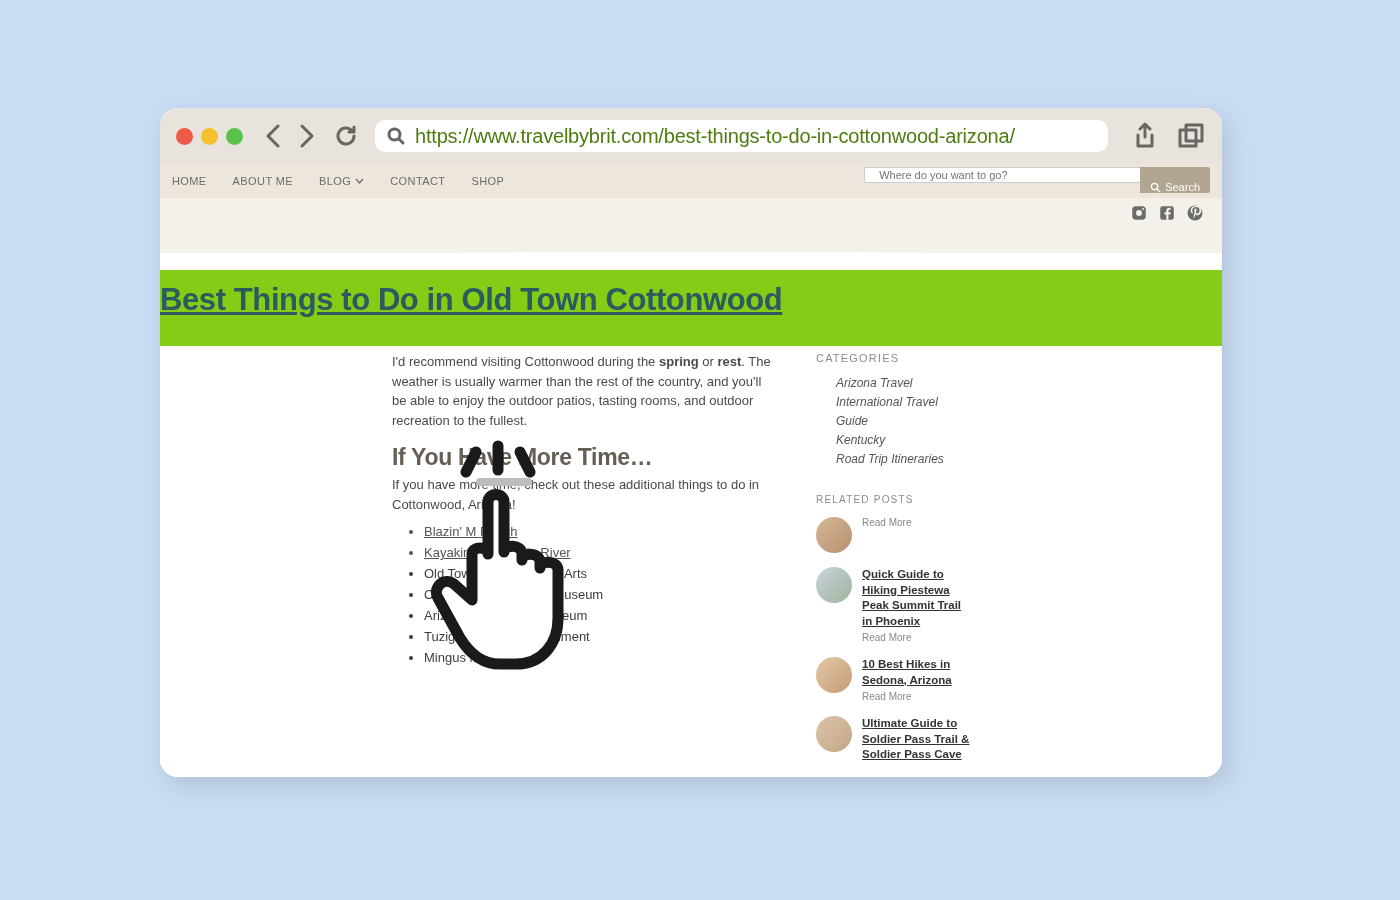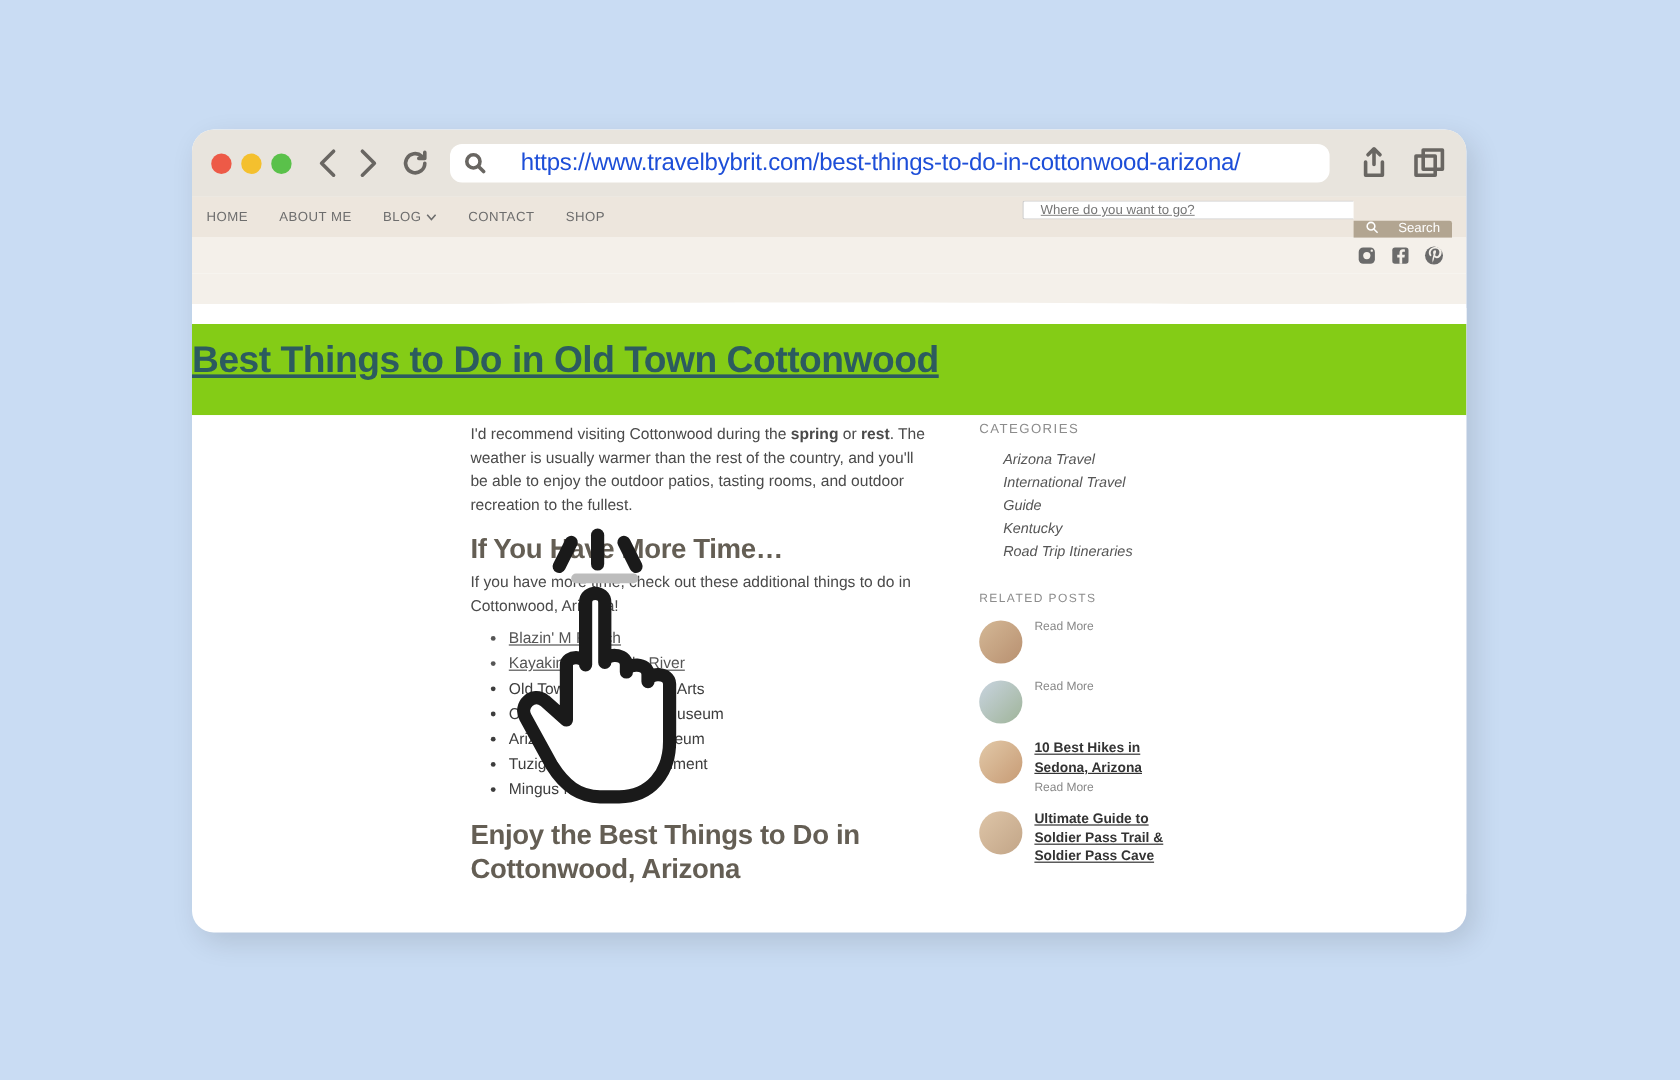--- a/index.html
+++ b/index.html
@@ -7,28 +7,28 @@
 .browser-frame { position: absolute; left: 160px; top: 108px; width: 1062px; height: 669px; background: #fff; border-radius: 18px; box-shadow: 6px 8px 24px rgba(0,0,0,0.12); overflow: hidden; }
 .chrome-bar { height: 56px; background: #e8e4dd; display: flex; align-items: center; padding: 0 16px; gap: 16px; }
 .traffic { display: flex; gap: 8px; }
 .traffic span { width: 17px; height: 17px; border-radius: 50%; }
 .tred { background: #ed5a47; }
 .tyel { background: #f4c02e; }
 .tgrn { background: #5ac14a; }
 .nav-arrows { display: flex; gap: 10px; margin-left: 4px; }
 .nav-arrows svg, .reload svg, .right-icons svg { display: block; }
 .addr { flex: 1; background: #fff; border-radius: 10px; height: 32px; display: flex; align-items: center; padding: 0 12px; gap: 10px; }
-.addr-url { font-size: 20px; color: #1d4ed8; font-weight: 500; letter-spacing: -0.2px; white-space: nowrap; overflow: hidden; margin-left: 19px; }
+.addr-url { font-size: 20px; color: #4d7c0f; font-weight: 500; letter-spacing: -0.2px; white-space: nowrap; overflow: hidden; }
 .right-icons { display: flex; gap: 18px; align-items: center; margin-left: 8px; }
 .site-nav { height: 34px; background: #ede6dd; display: flex; align-items: center; padding: 0 12px; gap: 26px; position: relative; }
 .site-nav a { font-size: 11px; color: #6d6d6d; letter-spacing: 0.4px; text-decoration: none; }
 .blog-drop { display: flex; align-items: center; gap: 4px; }
 .search-wrap { position: absolute; right: 12px; top: 3px; display: flex; }
-.search-input { width: 276px; height: 16px; border: 1px solid #ccc; border-right: none; font-size: 11px; padding: 0 14px; color: #999; border-radius: 2px 0 0 2px; text-decoration: underline; }
-.search-btn { height: 26px; background: #b2a591; color: #fff; border: none; font-size: 11px; padding: 0 10px; display: flex; align-items: flex-start; gap: 16px; border-radius: 0 2px 2px 0; margin-top: 17px; }
+.search-input { width: 276px; height: 16px; border: 1px solid #ccc; border-right: none; font-size: 11px; padding: 0 14px; color: #999; border-radius: 2px 0 0 2px; }
+.search-btn { height: 26px; background: #b2a591; color: #fff; border: none; font-size: 11px; padding: 0 10px; display: flex; align-items: flex-end; gap: 4px; border-radius: 0 2px 2px 0; }
 .social-row { height: 30px; background: #f4f0ea; display: flex; justify-content: flex-end; align-items: center; padding: 0 18px; gap: 10px; position: relative; }
 .social-row::after { content: ""; position: absolute; left: 0; right: 0; bottom: -8px; height: 16px; background: radial-gradient(ellipse at top, #f4f0ea 30%, transparent 31%) repeat-x; background-size: 40px 16px; opacity: 0; }
 .wave-sep { height: 42px; background: linear-gradient(#f4f0ea 60%, #fff 60%); position: relative; }
 .wave-sep::before { content:""; position:absolute; left:0; right:0; top: 58%; height: 18px; background: #fff; border-radius: 50% 50% 0 0 / 100% 100% 0 0; transform: scaleX(1.5); }
 .page-title-wrap { text-align: left; padding: 12px 0 28px; background: #84cc16; }
 .page-title { font-size: 31px; font-weight: 700; color: #2c5b5f; text-decoration: underline; letter-spacing: -0.4px; }
 .content-area { display: flex; background: #fff; padding: 6px 0 0 0; }
 .gutter { width: 232px; flex-shrink: 0; }
 .main-col { width: 400px; flex-shrink: 0; padding-right: 18px; color: #4a4a4a; }
 .side-col { width: 180px; flex-shrink: 0; padding-left: 24px; }
@@ -157,21 +157,20 @@
       <ul class="more-list" id="more-list">
           <li class="lnk">Blazin' M Ranch</li>
           <li class="lnk">Kayaking the Verde River</li>
           <li>Old Town Center for the Arts</li>
           <li>Clemenceau Heritage Museum</li>
           <li>Arizona Copper Art Museum</li>
           <li>Tuzigoot National Monument</li>
           <li>Mingus Mountain</li>
         </ul>
 
-      <h2 class="h-enjoy">Enjoy the Best Things to Do in Cottonwood, Arizona</h2>
 
     </div>
 
     <div class="side-col">
       <div class="cat-label">CATEGORIES</div>
       <ul class="cat-list" id="cat-list">
           <li>Arizona Travel</li>
           <li>International Travel</li>
           <li>Guide</li>
           <li>Kentucky</li>
@@ -182,20 +181,21 @@
       <div id="rel-list">
           <div class="rel-post">
             <div class="rel-thumb t1"></div>
             <div class="rel-info">
               <div class="rel-more">Read More</div>
             </div>
           </div>
           <div class="rel-post">
             <div class="rel-thumb t2"></div>
             <div class="rel-info">
+              <a class="rel-title">Quick Guide to Hiking Piestewa Peak Summit Trail in Phoenix</a>
               <div class="rel-more">Read More</div>
             </div>
           </div>
           <div class="rel-post">
             <div class="rel-thumb t3"></div>
             <div class="rel-info">
               <a class="rel-title">10 Best Hikes in Sedona, Arizona</a>
               <div class="rel-more">Read More</div>
             </div>
           </div>

